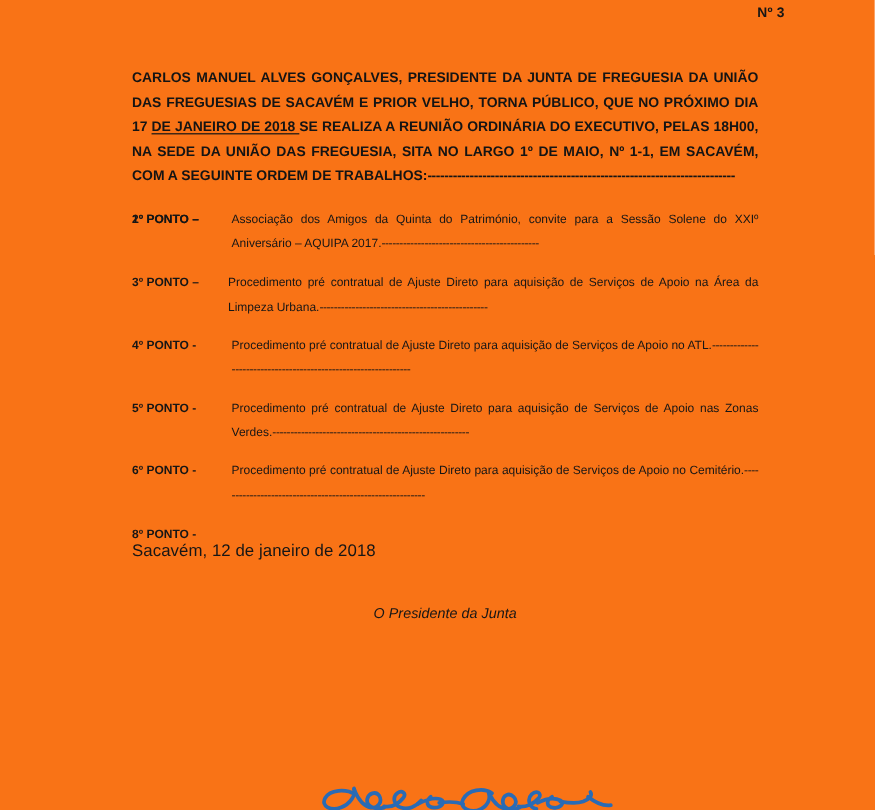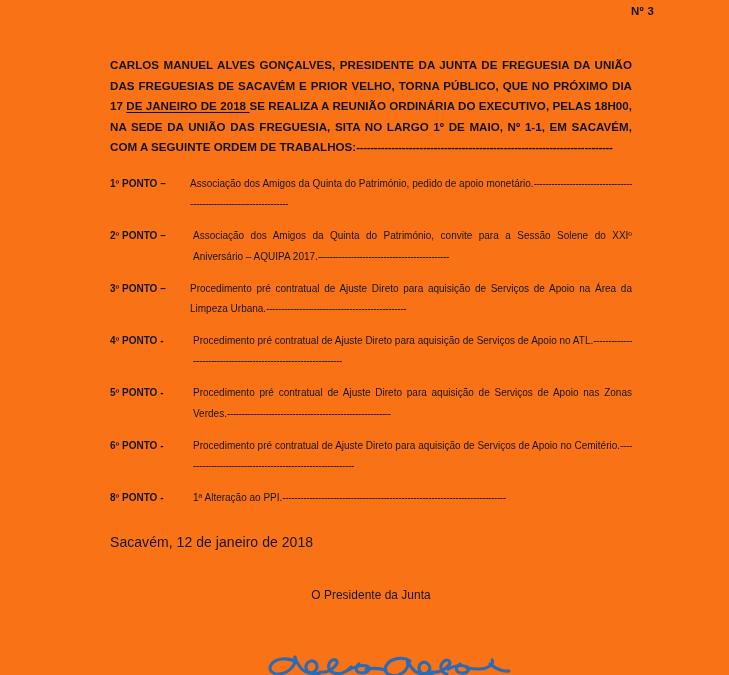--- a/index.html
+++ b/index.html
@@ -102,20 +102,21 @@
     line-height: 20px;
     color: #161616;
     letter-spacing: 0.05px;
   }
   .signer {
     margin-top: 36px;
     text-align: center;
     font-size: 11.9px;
     color: #161616;
     letter-spacing: 0.05px;
+    font-style: italic;
   }
 
   
   .signature {
     position: absolute;
     left: 262px;
     top: 648px;
     width: 260px;
     height: 40px;
     overflow: hidden;
@@ -134,21 +135,20 @@
 
   <div class="content">
 
     <p class="intro"><span>CARLOS MANUEL ALVES GONÇALVES, PRESIDENTE DA JUNTA DE FREGUESIA DA UNIÃO DAS FREGUESIAS DE SACAVÉM E PRIOR VELHO, TORNA PÚBLICO, QUE NO PRÓXIMO DIA 17 </span><span class="underlined">DE JANEIRO DE 2018 </span><span>SE REALIZA A REUNIÃO ORDINÁRIA DO EXECUTIVO, PELAS 18H00, NA SEDE DA UNIÃO DAS FREGUESIA, SITA NO LARGO 1º DE MAIO, Nº 1-1, EM SACAVÉM, COM A SEGUINTE ORDEM DE TRABALHOS:</span><span class="dashfill">-------------------------------------------------------------------------</span></p>
 
     <div class="agenda">
 
       <div class="item">
         <span class="label"><span>1º PONTO</span>
           <span class="sep">–</span></span>
-        <span class="body"><span>Associação dos Amigos da Quinta do Património, pedido de apoio monetário.</span><span class="dashfill">------------------------------------------------------------------</span></span>
       </div>
 
       <div class="item wide-label">
         <span class="label"><span>2º PONTO</span>
           <span class="sep">–</span></span>
         <span class="body"><span>Associação dos Amigos da Quinta do Património, convite para a Sessão Solene do XXIº Aniversário – AQUIPA 2017.</span><span class="dashfill">--------------------------------------------</span></span>
       </div>
 
       <div class="item">
         <span class="label"><span>3º PONTO</span>
@@ -171,21 +171,20 @@
       <div class="item wide-label">
         <span class="label"><span>6º PONTO</span>
           <span class="sep">-</span></span>
         <span class="body"><span>Procedimento pré contratual de Ajuste Direto para aquisição de Serviços de Apoio no Cemitério.</span><span class="dashfill">----------------------------------------------------------</span></span>
       </div>
 
 
       <div class="item wide-label single">
         <span class="label"><span>8º PONTO</span>
           <span class="sep">-</span></span>
-        <span class="body"><span>1ª Alteração ao PPI.</span><span class="dashfill">---------------------------------------------------------------------------</span></span>
       </div>
 
     </div>
 
     <div class="place-date">Sacavém, 12 de janeiro de 2018</div>
 
     <div class="signer">O Presidente da Junta</div>
 
   </div>
 

